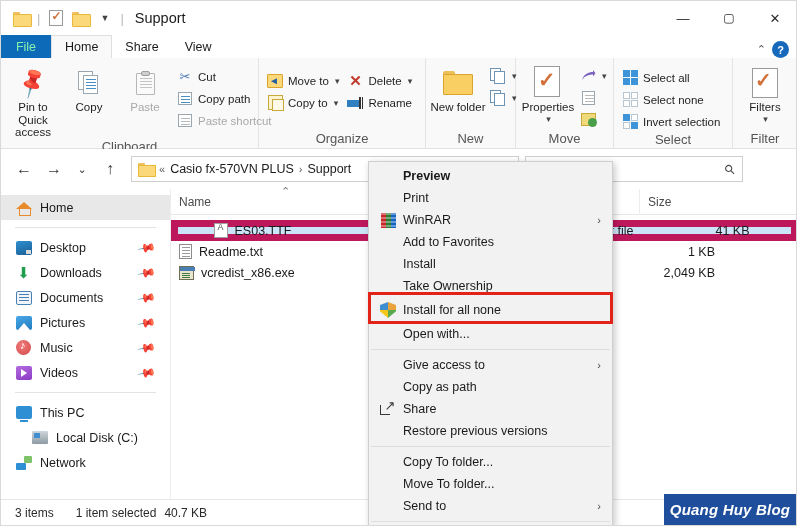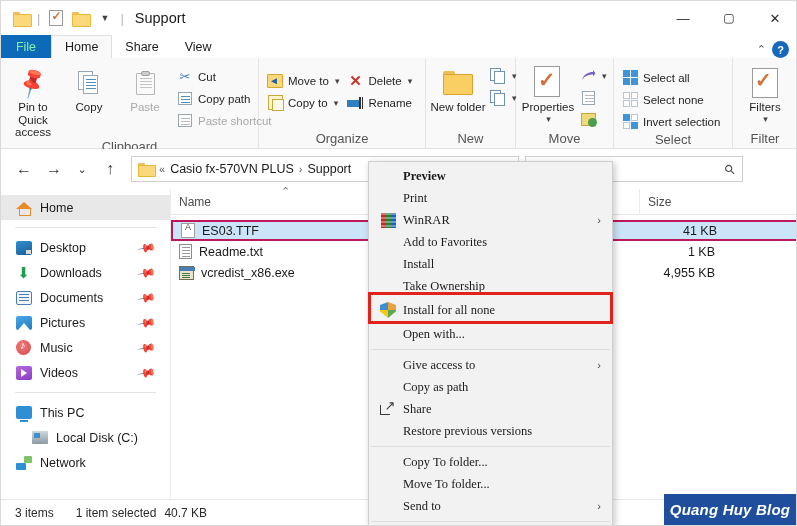--- a/index.html
+++ b/index.html
@@ -267,21 +267,21 @@
     font-size: 12px; color: #4a4a4a; position: relative;
   }
   .colhdr .c { padding: 0 8px; height: 26px; display: flex; align-items: center; position: relative; }
   .colhdr .c.name { width: 226px; }
   .colhdr .c.date { width: 130px; }
   .colhdr .c.type { width: 112px; }
   .colhdr .c.size { width: 90px; }
   .colhdr .c + .c { border-left: 1px solid #ececec; }
   .sortcaret { position: absolute; left: 110px; top: -4px; font-size: 11px; color: #7a7a7a; }
   .frow { height: 21px; display: flex; align-items: center; font-size: 12.5px; color: #1a1a1a; }
-  .frow.sel { background: #cce4f7; border: 2px solid #be185d; }
+  .frow.sel { background: #cce4f7; border: 7px solid #be185d; justify-content: center; }
   .frow .cell { padding: 0 8px; display: flex; align-items: center; gap: 7px; height: 100%; }
   .frow .cell.name { width: 226px; }
   .frow .cell.date { width: 130px; }
   .frow .cell.type { width: 112px; }
   .frow .cell.size { width: 90px; justify-content: flex-end; padding-right: 14px; }
   .ttf-ico { width: 14px; height: 15px; background: #fff; border: 1px solid #9f9f9f; position: relative; }
   .ttf-ico::after { content: "A"; position: absolute; left: 3px; top: -2px; font-size: 9px; color: #555; }
   .txt-ico { width: 13px; height: 15px; background: #fff; border: 1px solid #8d8d8d; position: relative; }
   .txt-ico::after { content:""; position:absolute; left:2px; top:2px; width:8px; height:10px;
      background: repeating-linear-gradient(to bottom, #9a9a9a 0 1px, transparent 1px 3px); }
@@ -304,21 +304,21 @@
     position: absolute; left: 367px; top: 160px; width: 245px; height: 366px;
     background: #f2f2f2; border: 1px solid #cfcfcf;
     box-shadow: 2px 2px 7px rgba(0,0,0,0.22);
     padding: 3px 0; overflow: hidden; z-index: 40;
   }
   .ctxitem {
     height: 22px; display: flex; align-items: center; font-size: 12.5px; color: #1a1a1a;
     padding-left: 4px; position: relative;
   }
   .ctxitem .ci { width: 30px; display: flex; align-items: center; justify-content: center; }
-  .ctxitem .lbl { flex: 1; font-family: Liberation Serif, serif; }
+  .ctxitem .lbl { flex: 1; }
   .ctxitem.bold .lbl { font-weight: bold; }
   .ctxitem .sub { position: absolute; right: 11px; font-size: 11px; color: #4a4a4a; }
   .ctxsep { height: 1px; background: #dedede; margin: 4px 2px 4px 2px; }
   .winrar-ico { width: 15px; height: 15px;
     background:
       linear-gradient(to right, #c62828 0 33%, #2e7d32 33% 66%, #1565c0 66% 100%);
     position: relative; }
   .winrar-ico::after {
     content: ""; position: absolute; inset: 0;
     background: repeating-linear-gradient(to bottom, rgba(255,255,255,0.35) 0 2px, transparent 2px 4px);
@@ -743,21 +743,21 @@
           <div class="cell type">ocument</div>
           <div class="cell size">1 KB</div>
         </div>
         <div class="frow">
           <div class="cell name">
             <span class="exe-ico"></span>
             <span>vcredist_x86.exe</span>
           </div>
           <div class="cell date"></div>
           <div class="cell type">cation</div>
-          <div class="cell size">4,955 KB</div>
+          <div class="cell size">2,049 KB</div>
         </div>
       </div>
     </div>
   </div>
 
   <div class="statusbar">
     <span>3 items</span>
     <span class="grp">
       <span>1 item selected</span>
       <span>40.7 KB</span>

